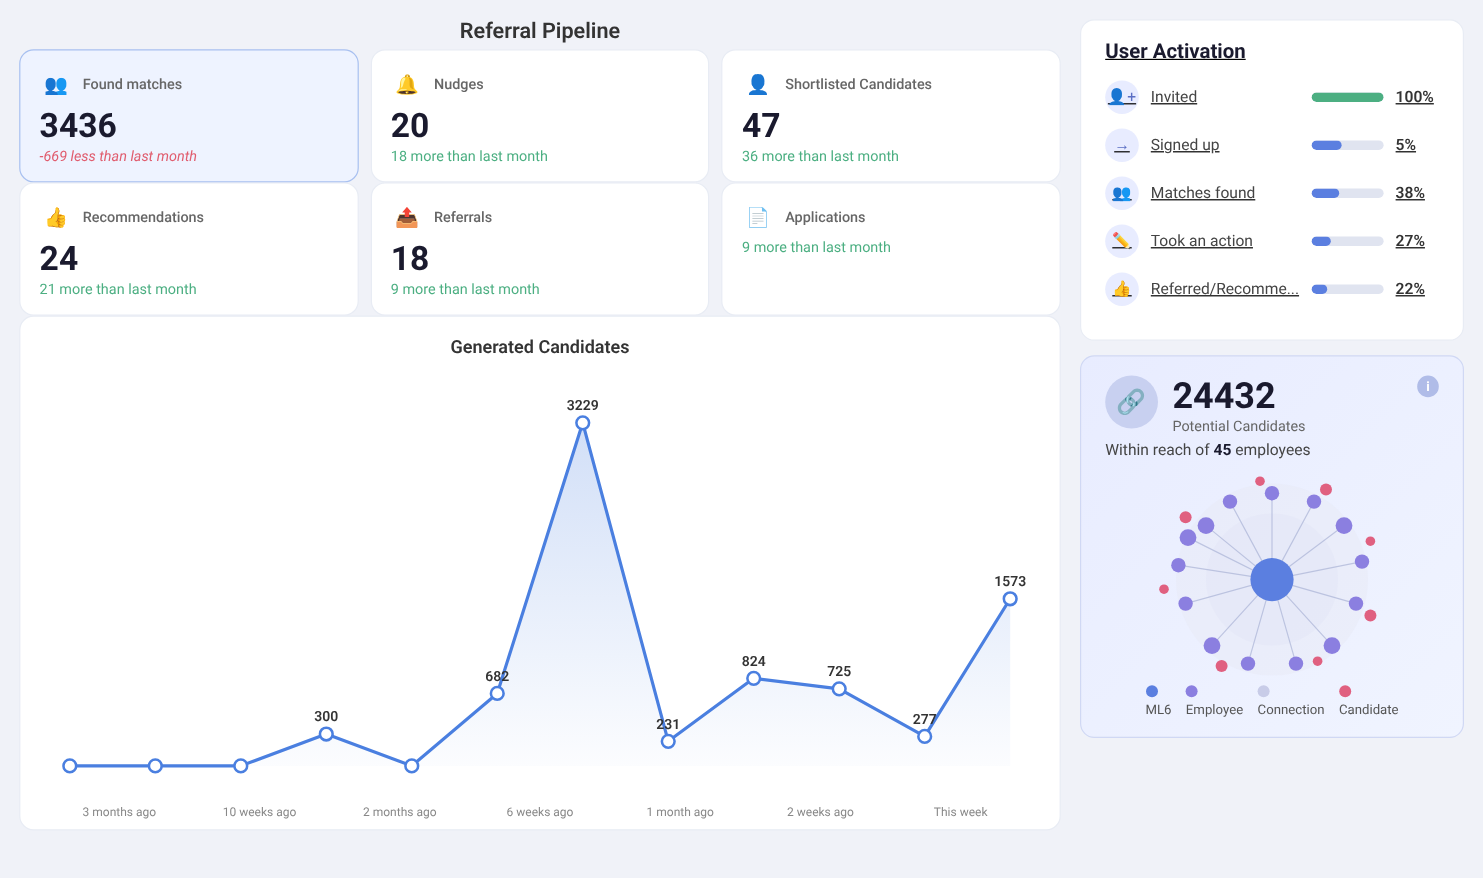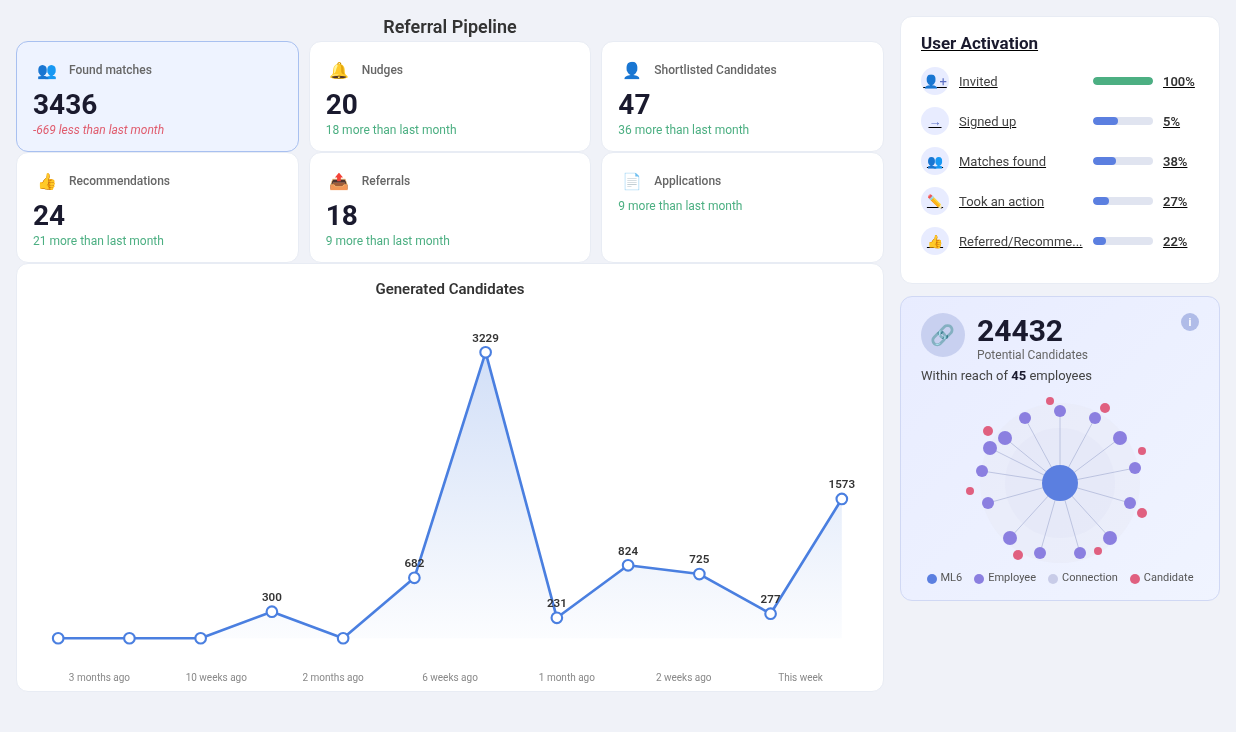--- a/index.html
+++ b/index.html
@@ -199,24 +199,25 @@
     }
     .network-legend {
       display: flex;
       gap: 12px;
       flex-wrap: wrap;
       justify-content: center;
       margin-top: 8px;
     }
     .legend-item {
       display: flex;
-      align-items: flex-end;
+      align-items: flex-start;
       gap: 4px;
       font-size: 11px;
       color: #555;
+      flex-direction: column;
     }
     .legend-dot {
       width: 10px;
       height: 10px;
       border-radius: 50%;
     }
     .x-labels {
       display: flex;
       justify-content: space-between;
       padding: 0 4px;

